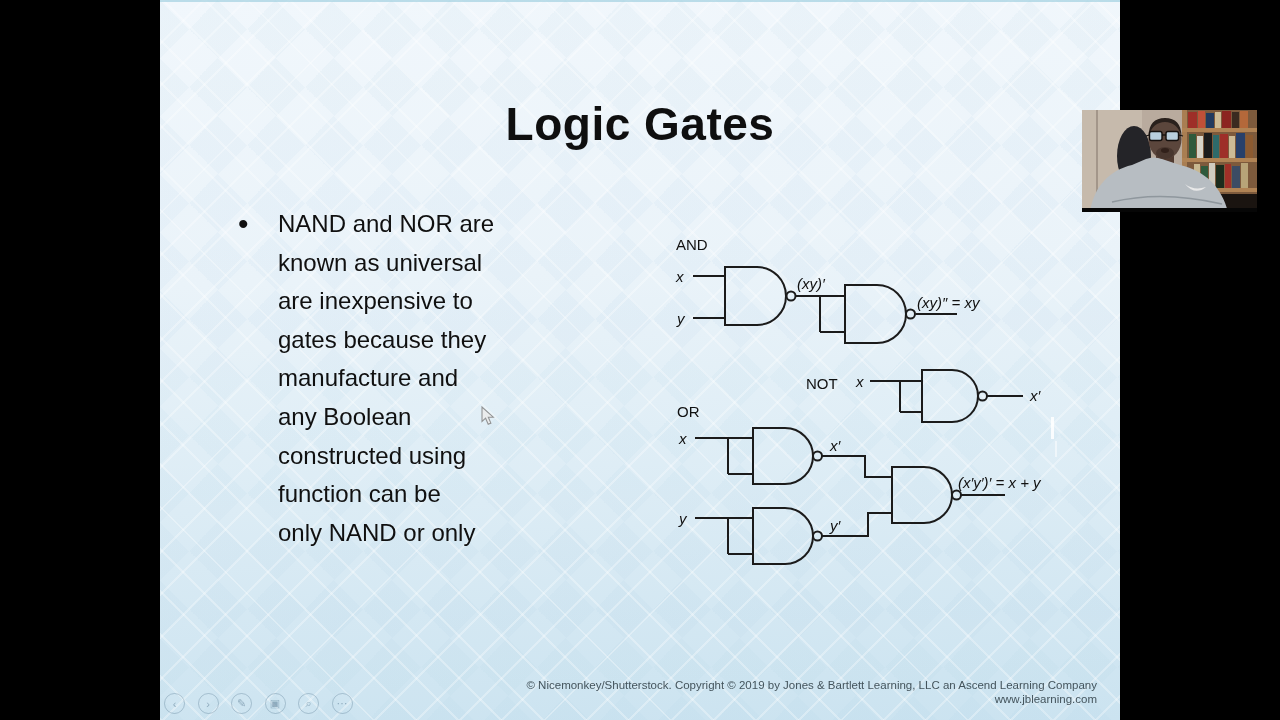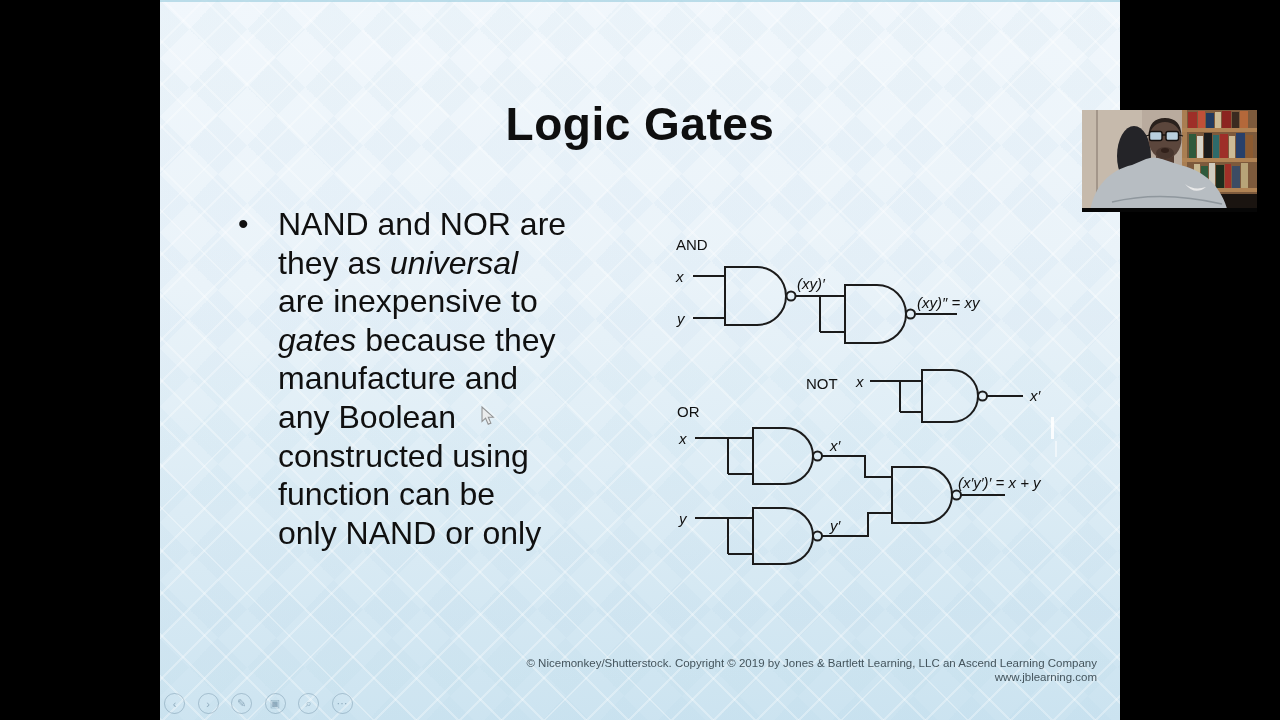--- a/index.html
+++ b/index.html
@@ -14,31 +14,31 @@
            repeating-linear-gradient(135deg, rgba(255,255,255,.30) 0 2px, transparent 2px 30px),
            repeating-conic-gradient(from 45deg, rgba(173,207,228,.10) 0% 25%, transparent 25% 50%);
          background-size:auto,auto,58px 58px;}
   .slide::after{content:"";position:absolute;left:0;top:0;width:100%;height:2px;
          background:rgba(140,198,216,.55);}
   .slide-title{position:absolute;left:0;right:0;top:66px;text-align:center;
          font-size:46px;letter-spacing:.5px;color:#0f0f0f;}
   
   .bullet-row{position:absolute;left:78px;top:205px;display:flex;}
   .bullet-dot{width:40px;font-size:30px;line-height:38.6px;color:#101010;}
-  .bullet-lines{font-size:32px;line-height:38.6px;color:#101010;white-space:nowrap;}
-  .bullet-lines .it{font-style:italic;}
+  .bullet-lines{font-size:24px;line-height:38.6px;color:#101010;white-space:nowrap;}
+  .bullet-lines .it{}
   
   .diagram{position:absolute;left:500px;top:228px;}
   .diagram path,.diagram line,.diagram circle,.diagram polyline
         {stroke:#1b1b1b;stroke-width:2;fill:none;}
   .diagram text{fill:#111;stroke:none;}
   .sec{font:15px "Liberation Sans",sans-serif;}
   .math{font:italic 15px "Liberation Sans",sans-serif;}
   
-  .footer{position:absolute;right:23px;bottom:36px;text-align:right;
+  .footer{position:absolute;right:23px;bottom:14px;text-align:right;
           font-size:11.5px;line-height:14px;color:#44545c;}
   
   .toolbar{position:absolute;left:4px;bottom:6px;display:flex;gap:12.5px;}
   .tool-btn{width:21px;height:21px;border-radius:50%;border:1px solid rgba(92,126,150,.38);
           display:flex;align-items:center;justify-content:center;box-sizing:border-box;
           font-size:11px;color:rgba(92,126,150,.55);background:transparent;padding:0;}
   
   .webcam{position:absolute;left:1082px;top:110px;width:175px;height:102px;z-index:6;
           background:#111;}
   
@@ -54,21 +54,21 @@
 <div class="stage">
 
   <div class="slide">
 
     <h1 class="slide-title">Logic Gates</h1>
 
     <div class="bullet-row">
       <div class="bullet-dot">•</div>
       <div class="bullet-lines">
           <div><span>NAND and NOR are</span></div>
-          <div><span>they as </span><span class="it">universal</span></div>
+          <div><span>known as </span><span class="it">universal</span></div>
           <div><span>are inexpensive to</span></div>
           <div><span class="it">gates</span><span> because they</span></div>
           <div><span>manufacture and</span></div>
           <div><span>any Boolean</span></div>
           <div><span>constructed using</span></div>
           <div><span>function can be</span></div>
           <div><span>only NAND or only</span></div>
         </div>
     </div>
 

